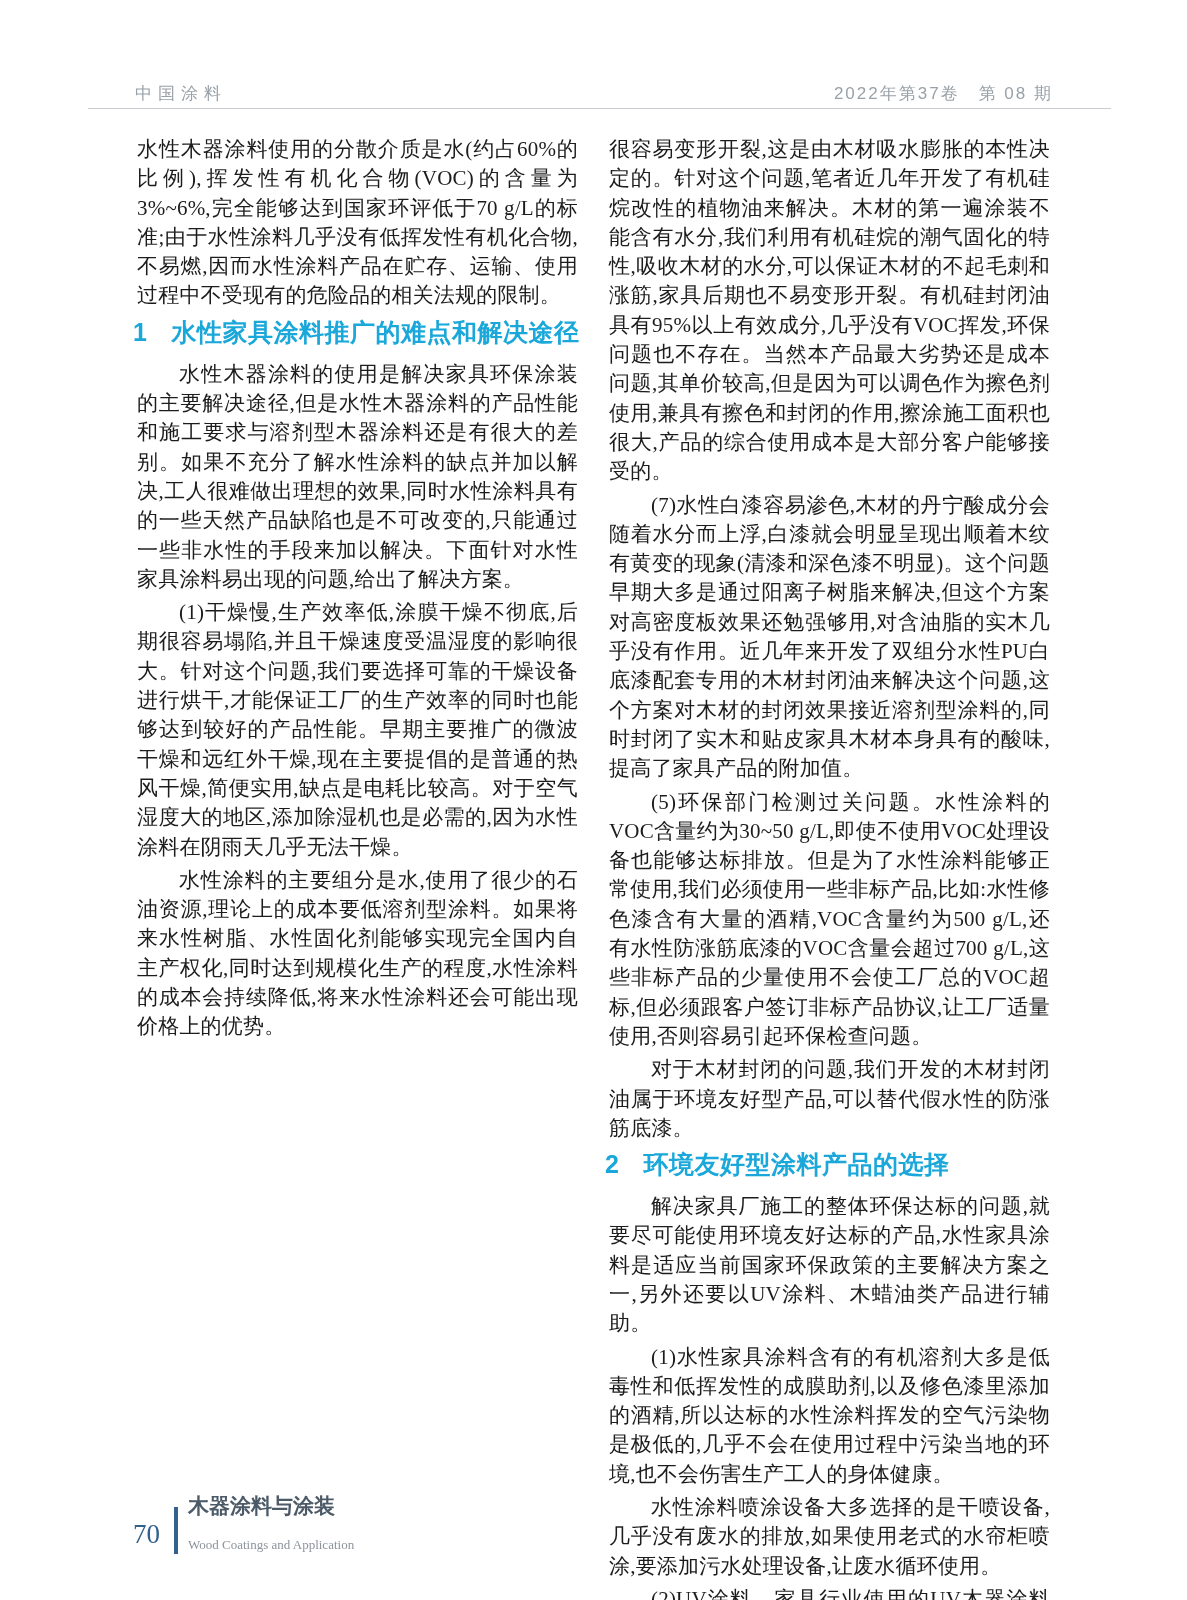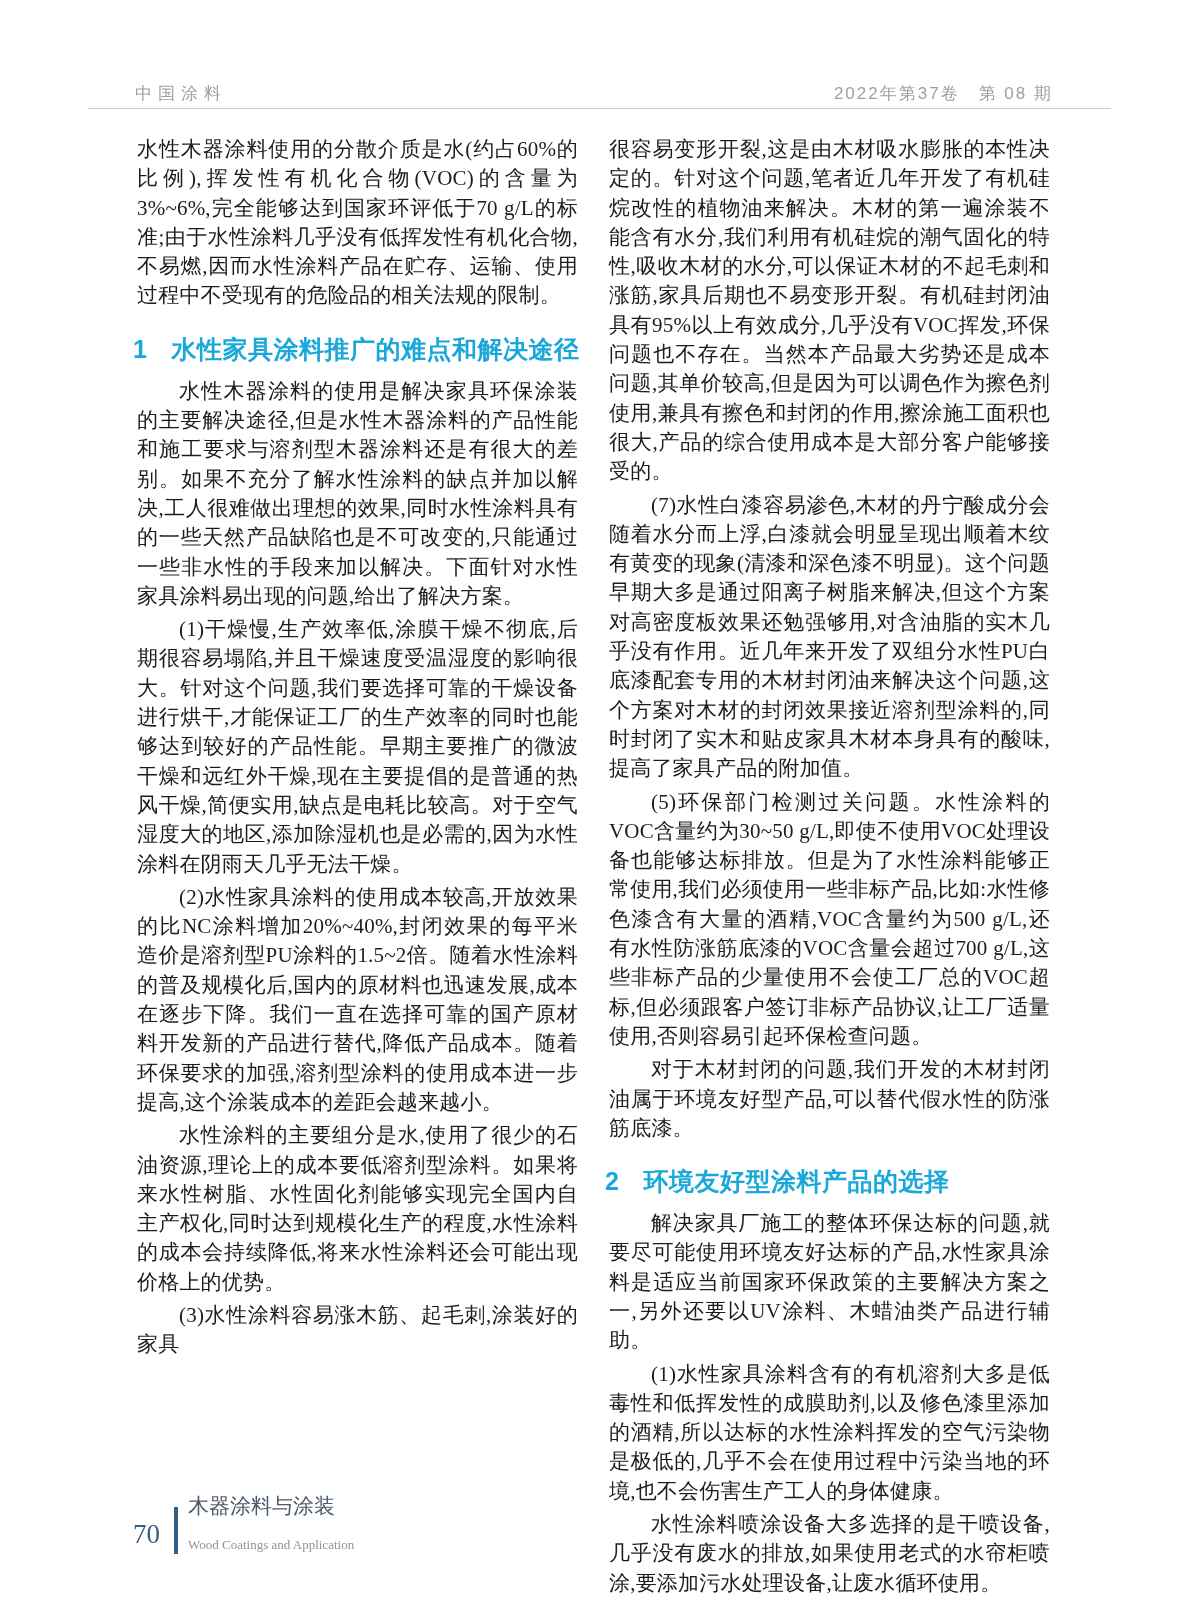--- a/index.html
+++ b/index.html
@@ -44,21 +44,21 @@
     margin: 4px;
     font-size: 21px;
     line-height: 29.3px;
     text-align: justify;
     color: var(--body-ink);
     letter-spacing: 0.2px;
   }
   .col p.indent { text-indent: 2em; }
   .col sup { font-size: 12px; line-height: 0; vertical-align: super; }
   .sec-heading {
-    margin: 22px 0 11px 0;
+    margin: 5px 0 11px 0;
     font-family: "Liberation Sans", "DejaVu Sans", sans-serif;
     font-size: 25px;
     font-weight: bold;
     color: var(--accent-cyan);
     letter-spacing: 0.5px;
   }
   .sec-num { margin-right: 24px; }
   
   .page-footer {
     position: absolute;
@@ -73,21 +73,21 @@
     padding-bottom: 6px;
   }
   .footer-bar {
     width: 4px; height: 47px;
     background: var(--footer-blue);
     margin: 0 10px 0 14px;
   }
   .footer-section-title {
     font-family: "Liberation Sans", "DejaVu Sans", sans-serif;
     font-size: 21px;
-    font-weight: normal;
+    font-weight: bold;
     color: var(--footer-slate);
     line-height: 1.2;
   }
   .footer-section-subtitle {
     font-size: 13px;
     color: var(--footer-sub);
     line-height: 1.3;
     margin-top: 19px;
   }
 </style>
@@ -101,23 +101,21 @@
     <span class="issue-info">2022年第37卷　第 08 期</span>
   </div>
   <div class="header-rule"></div>
 
   <div class="columns">
     <div class="col" id="col-left">
         <p>水性木器涂料使用的分散介质是水(约占60%的比例),挥发性有机化合物(VOC)的含量为3%~6%,完全能够达到国家环评低于70 g/L的标准;由于水性涂料几乎没有低挥发性有机化合物,不易燃,因而水性涂料产品在贮存、运输、使用过程中不受现有的危险品的相关法规的限制。</p>
         <h2 class="sec-heading"><span class="sec-num">1</span><span>水性家具涂料推广的难点和解决途径</span></h2>
         <p class="indent">水性木器涂料的使用是解决家具环保涂装的主要解决途径,但是水性木器涂料的产品性能和施工要求与溶剂型木器涂料还是有很大的差别。如果不充分了解水性涂料的缺点并加以解决,工人很难做出理想的效果,同时水性涂料具有的一些天然产品缺陷也是不可改变的,只能通过一些非水性的手段来加以解决。下面针对水性家具涂料易出现的问题,给出了解决方案。</p>
         <p class="indent">(1)干燥慢,生产效率低,涂膜干燥不彻底,后期很容易塌陷,并且干燥速度受温湿度的影响很大。针对这个问题,我们要选择可靠的干燥设备进行烘干,才能保证工厂的生产效率的同时也能够达到较好的产品性能。早期主要推广的微波干燥和远红外干燥,现在主要提倡的是普通的热风干燥,简便实用,缺点是电耗比较高。对于空气湿度大的地区,添加除湿机也是必需的,因为水性涂料在阴雨天几乎无法干燥。</p>
-        <p class="indent">(2)水性家具涂料的使用成本较高,开放效果的比NC涂料增加20%~40%,封闭效果的每平米造价是溶剂型PU涂料的1.5~2倍。随着水性涂料的普及规模化后,国内的原材料也迅速发展,成本在逐步下降。我们一直在选择可靠的国产原材料开发新的产品进行替代,降低产品成本。随着环保要求的加强,溶剂型涂料的使用成本进一步提高,这个涂装成本的差距会越来越小。</p>
         <p class="indent">水性涂料的主要组分是水,使用了很少的石油资源,理论上的成本要低溶剂型涂料。如果将来水性树脂、水性固化剂能够实现完全国内自主产权化,同时达到规模化生产的程度,水性涂料的成本会持续降低,将来水性涂料还会可能出现价格上的优势。</p>
-        <p class="indent">(3)水性涂料容易涨木筋、起毛刺,涂装好的家具</p>
       </div>
     <div class="col" id="col-right">
         <p>很容易变形开裂,这是由木材吸水膨胀的本性决定的。针对这个问题,笔者近几年开发了有机硅烷改性的植物油来解决。木材的第一遍涂装不能含有水分,我们利用有机硅烷的潮气固化的特性,吸收木材的水分,可以保证木材的不起毛刺和涨筋,家具后期也不易变形开裂。有机硅封闭油具有95%以上有效成分,几乎没有VOC挥发,环保问题也不存在。当然本产品最大劣势还是成本问题,其单价较高,但是因为可以调色作为擦色剂使用,兼具有擦色和封闭的作用,擦涂施工面积也很大,产品的综合使用成本是大部分客户能够接受的。</p>
         <p class="indent">(7)水性白漆容易渗色,木材的丹宁酸成分会随着水分而上浮,白漆就会明显呈现出顺着木纹有黄变的现象(清漆和深色漆不明显)。这个问题早期大多是通过阳离子树脂来解决,但这个方案对高密度板效果还勉强够用,对含油脂的实木几乎没有作用。近几年来开发了双组分水性PU白底漆配套专用的木材封闭油来解决这个问题,这个方案对木材的封闭效果接近溶剂型涂料的,同时封闭了实木和贴皮家具木材本身具有的酸味,提高了家具产品的附加值。</p>
         <p class="indent">(5)环保部门检测过关问题。水性涂料的VOC含量约为30~50 g/L,即使不使用VOC处理设备也能够达标排放。但是为了水性涂料能够正常使用,我们必须使用一些非标产品,比如:水性修色漆含有大量的酒精,VOC含量约为500 g/L,还有水性防涨筋底漆的VOC含量会超过700 g/L,这些非标产品的少量使用不会使工厂总的VOC超标,但必须跟客户签订非标产品协议,让工厂适量使用,否则容易引起环保检查问题。</p>
         <p class="indent">对于木材封闭的问题,我们开发的木材封闭油属于环境友好型产品,可以替代假水性的防涨筋底漆。</p>
         <h2 class="sec-heading"><span class="sec-num">2</span><span>环境友好型涂料产品的选择</span></h2>
         <p class="indent">解决家具厂施工的整体环保达标的问题,就要尽可能使用环境友好达标的产品,水性家具涂料是适应当前国家环保政策的主要解决方案之一,另外还要以UV涂料、木蜡油类产品进行辅助。</p>
         <p class="indent">(1)水性家具涂料含有的有机溶剂大多是低毒性和低挥发性的成膜助剂,以及修色漆里添加的酒精,所以达标的水性涂料挥发的空气污染物是极低的,几乎不会在使用过程中污染当地的环境,也不会伤害生产工人的身体健康。</p>
         <p class="indent">水性涂料喷涂设备大多选择的是干喷设备,几乎没有废水的排放,如果使用老式的水帘柜喷涂,要添加污水处理设备,让废水循环使用。</p>

